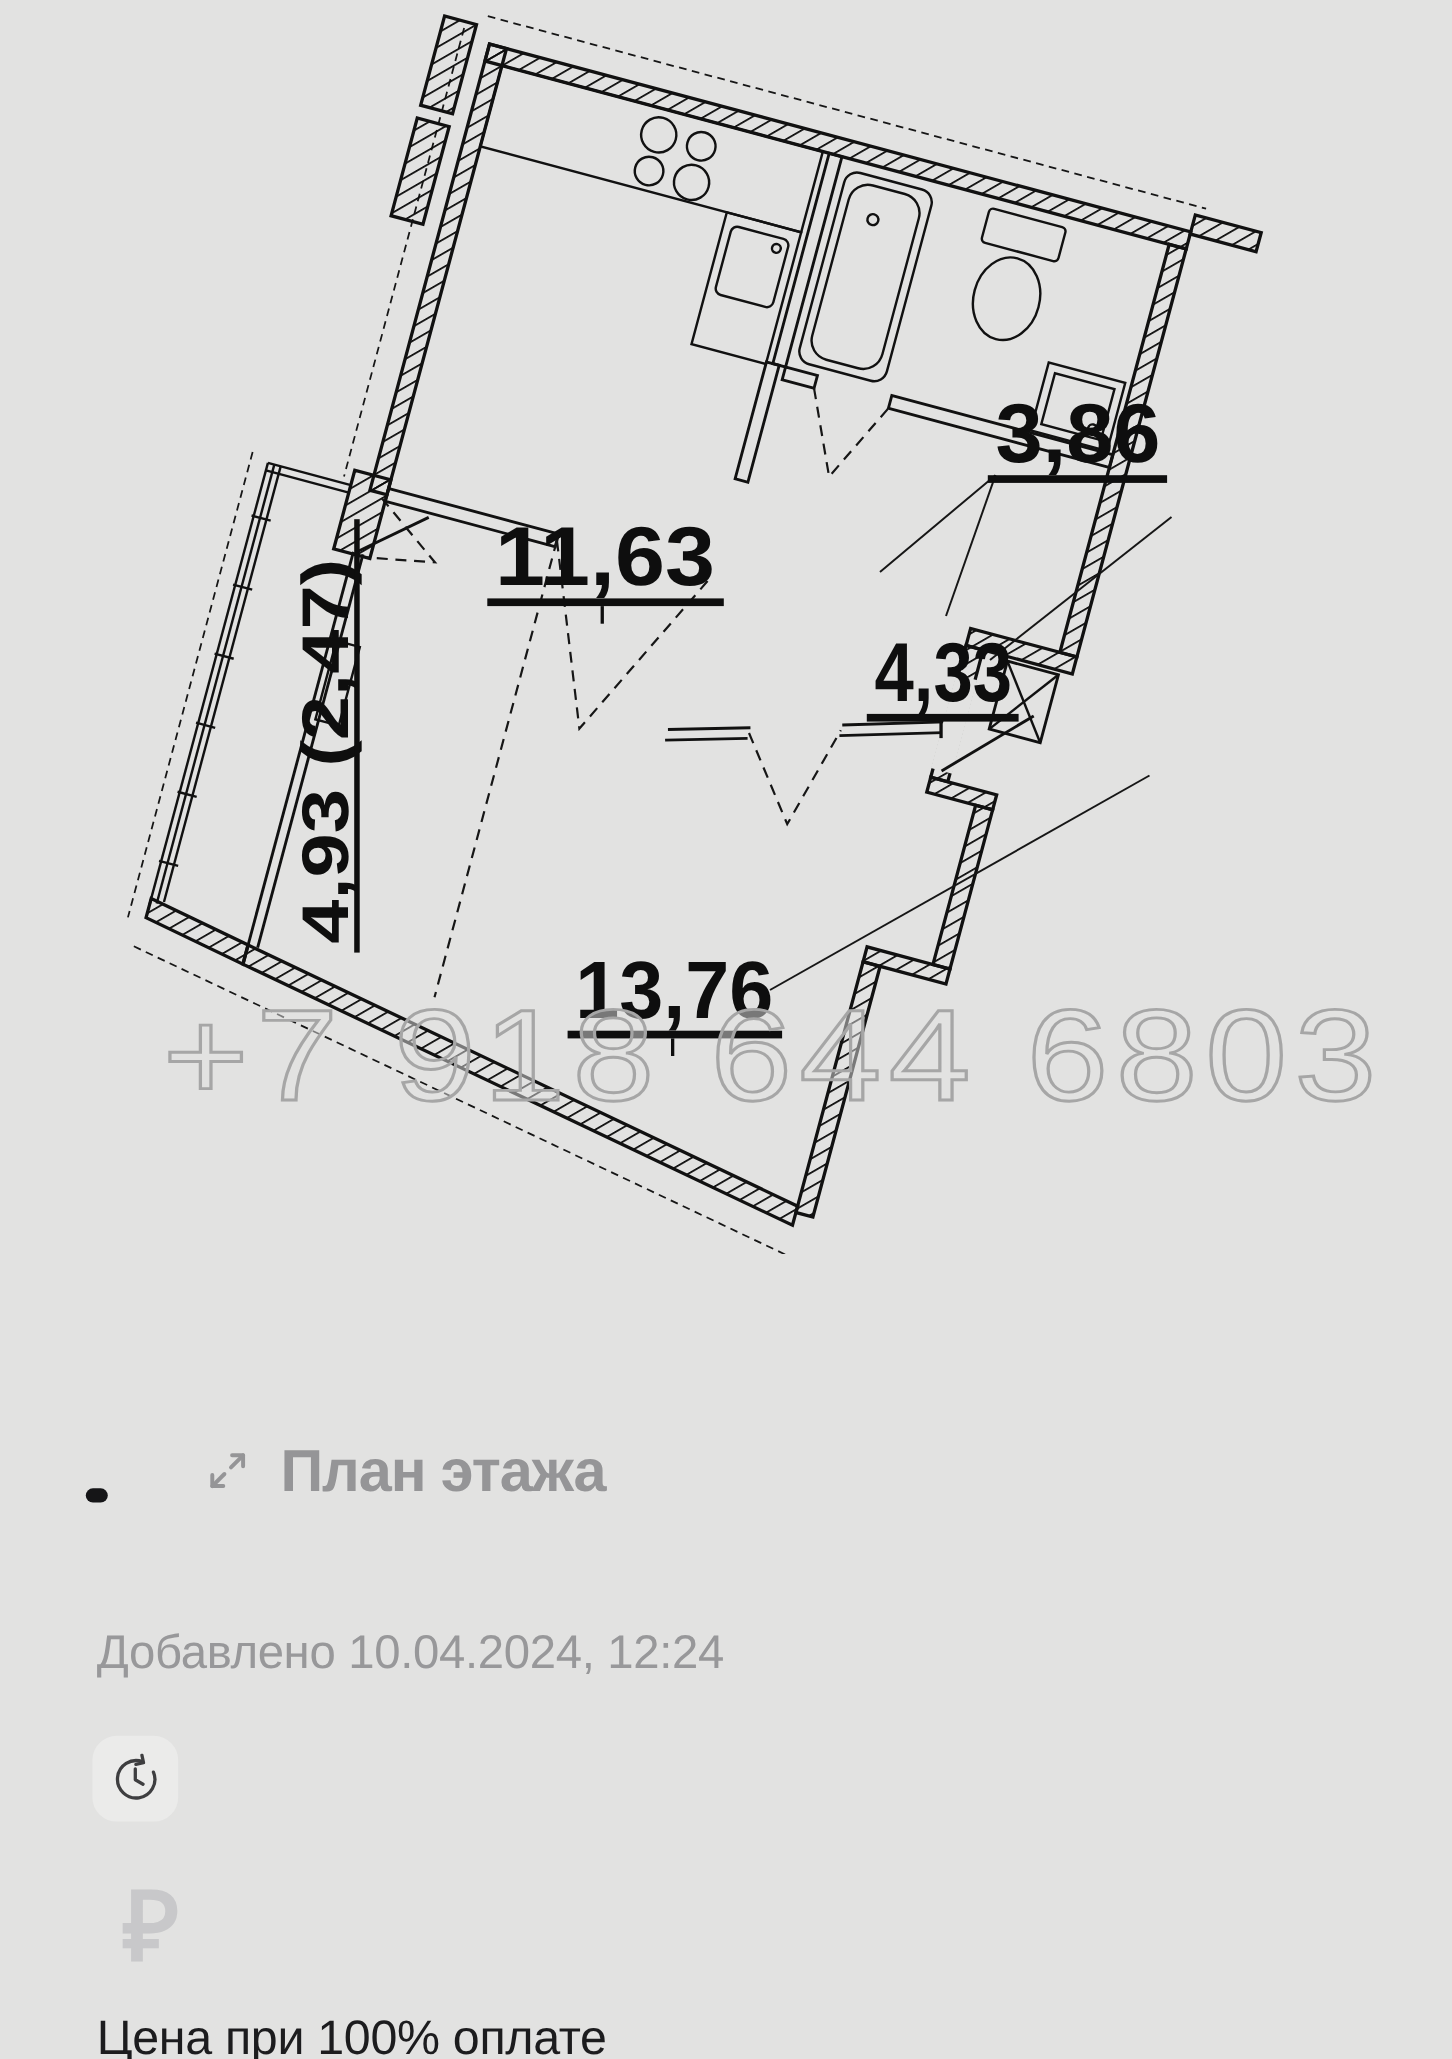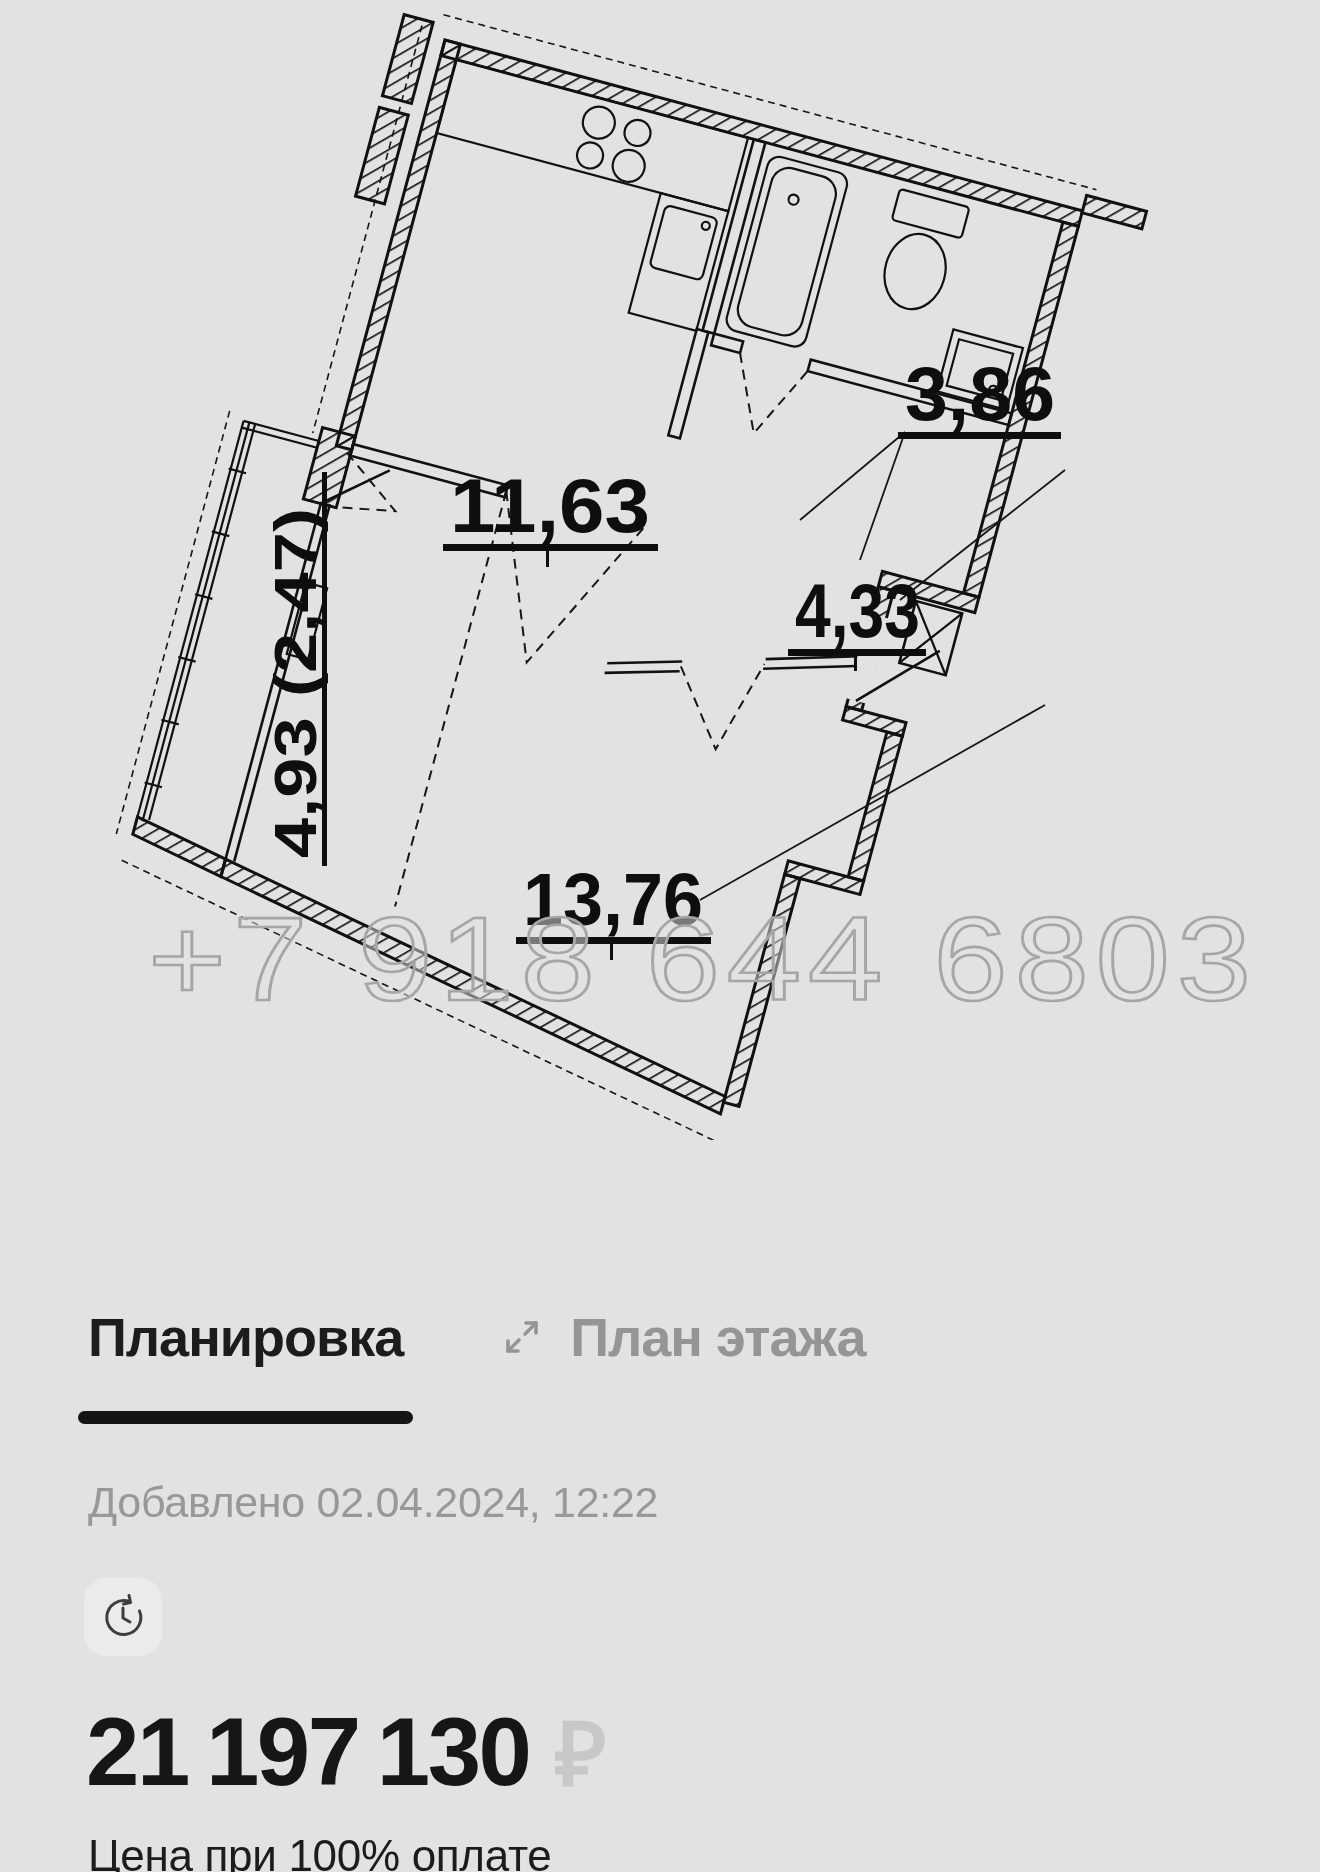--- a/index.html
+++ b/index.html
@@ -216,48 +216,46 @@
     </g>
     <rect class="ul" x="322" y="472" width="5" height="394"></rect>
   </g>
 
   <text class="wm" x="148" y="1000" font-size="118" textLength="1110" lengthAdjust="spacingAndGlyphs">+7 918 644 6803</text>
 </svg>
 </div>
 
 <nav class="tabs">
   <div class="tab tab--active">
-    <span>Планировка</span>
     <div class="tab-underline"></div>
   </div>
   <div class="tab">
     <svg class="expand-ico" viewBox="0 0 48 48">
       <g fill="none" stroke="#959597" stroke-width="3.6" stroke-linecap="round" stroke-linejoin="round">
         <line x1="27" y1="21" x2="38" y2="10"></line>
         <polyline points="28,10 38,10 38,20"></polyline>
         <line x1="21" y1="27" x2="10" y2="38"></line>
         <polyline points="10,28 10,38 20,38"></polyline>
       </g>
     </svg>
     <span>План этажа</span>
   </div>
 </nav>
 
-<div class="added">Добавлено 02.04.2024, 12:22</div>
+<div class="added">Добавлено 10.04.2024, 12:24</div>
 
 <div class="avail-row">
   <div class="clock-badge">
     <svg width="46" height="46" viewBox="0 0 46 46">
       <g fill="none" stroke="#3e3e40" stroke-width="3" stroke-linecap="round" stroke-linejoin="round">
         <path d="M 29.5 7.5 A 17 17 0 1 0 39.5 17"></path>
         <polyline points="29,1.5 30.5,8.5 23.5,10"></polyline>
         <polyline points="23,14 23,24 30,28"></polyline>
       </g>
     </svg>
   </div>
 </div>
 
 <div class="price-row">
-  <span class="price-value">21 197 130</span>
   <span class="price-currency">₽</span>
 </div>
 
 <div class="price-note">Цена при 100% оплате</div>
 
 </body></html>

